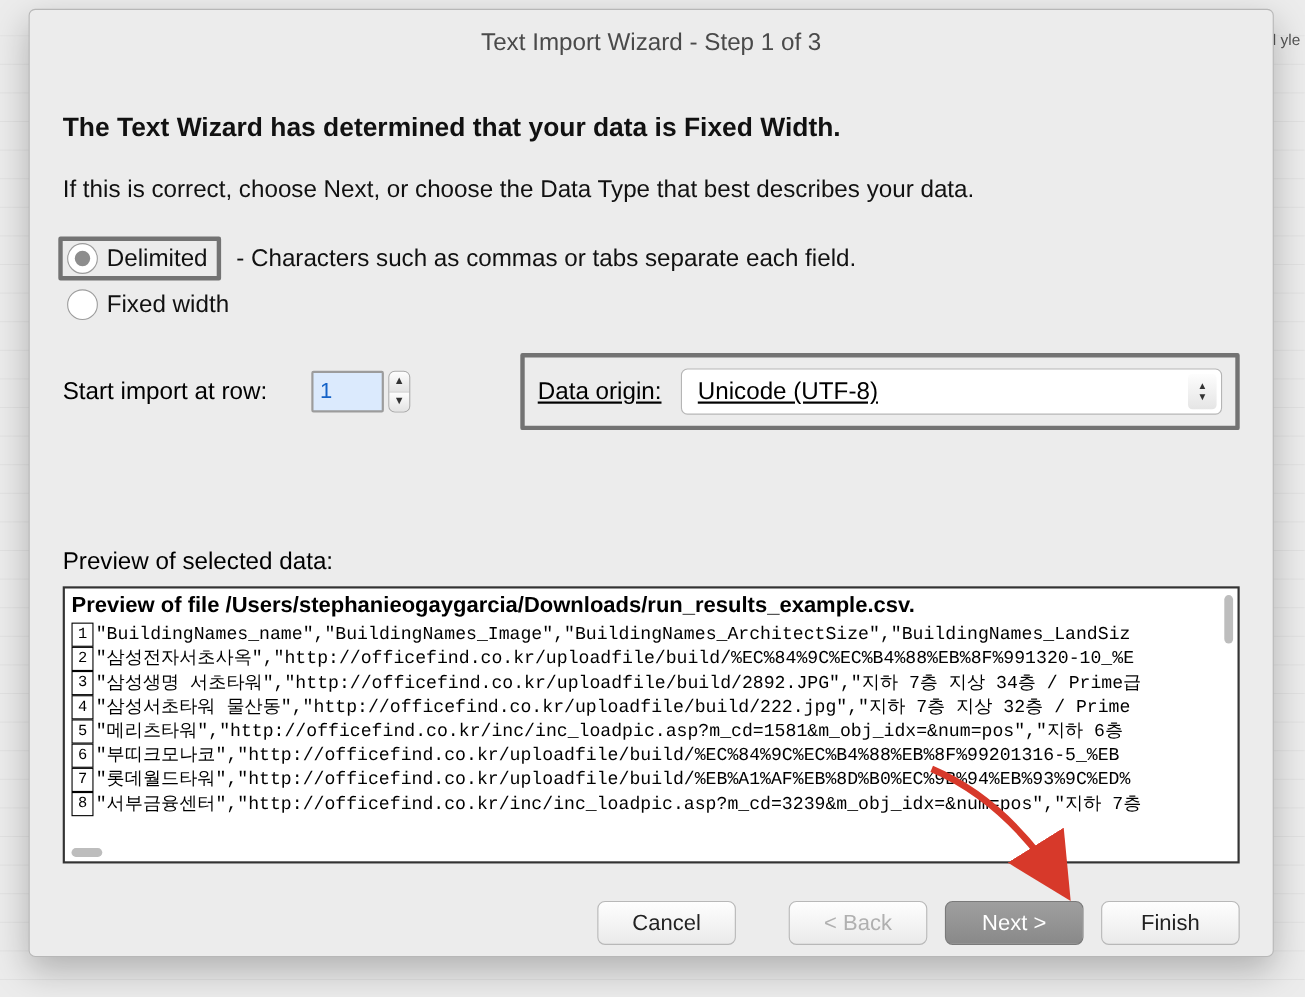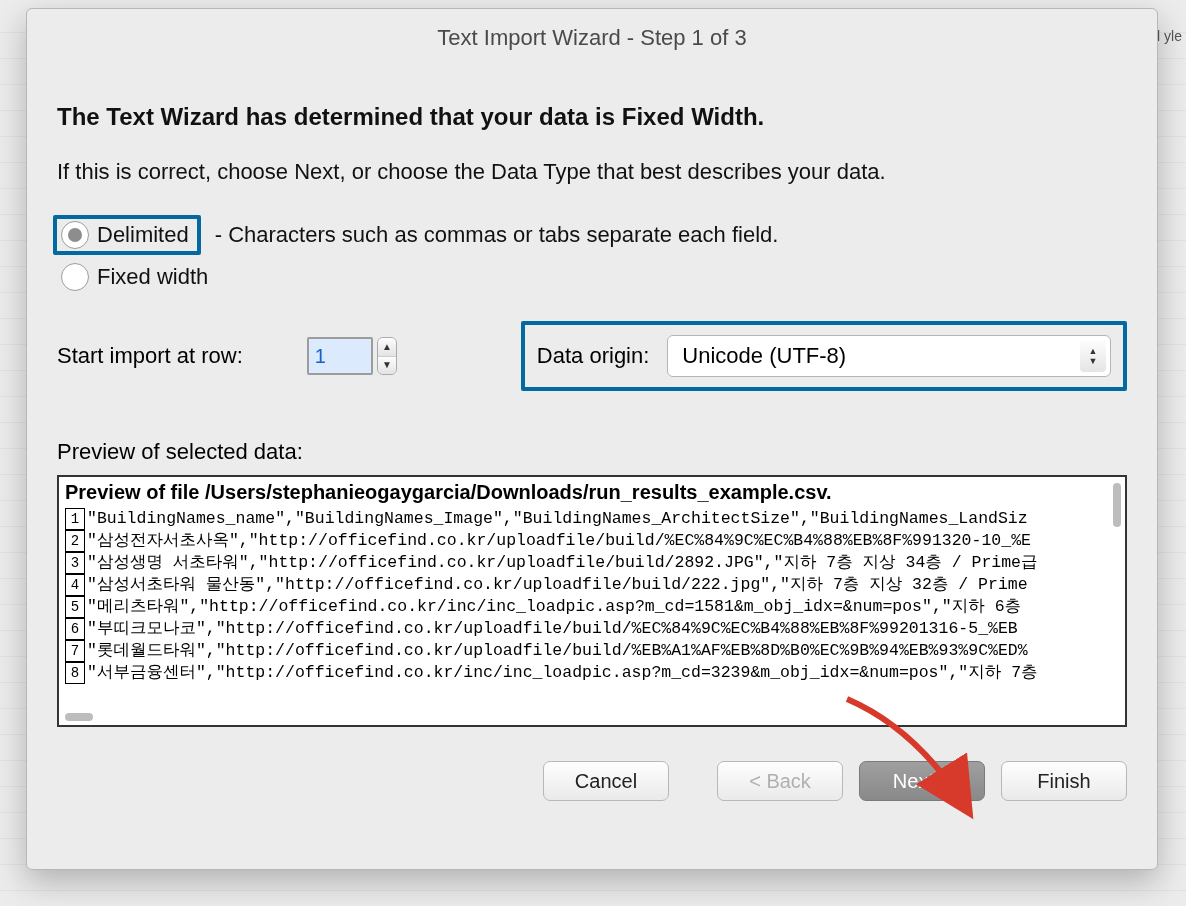--- a/index.html
+++ b/index.html
@@ -86,34 +86,35 @@
     background: #8d8d8d;
     border-radius: 50%;
   }
   .radio-option-box {
     display: inline-flex;
     align-items: center;
   }
   .radio-desc { margin-left: 6px; }
 
   .highlight-box {
-    border: 4px solid #0369a1;
+    border: 4px solid #737373;
     border-radius: 2px;
     padding: 2px 8px 2px 4px;
     margin-left: -4px;
+    text-decoration: underline;
   }
   .highlight-box.big {
     padding: 10px 12px;
   }
 
   .start-row {
     display: flex;
     align-items: center;
     margin-top: 28px;
-    gap: 64px;
+    gap: 40px;
   }
   .start-label {
     font-size: 22px;
   }
   .spinner-wrap {
     display: flex;
     align-items: center;
     gap: 4px;
   }
   .spinner-input {
@@ -176,21 +177,21 @@
     border-radius: 4px;
     display: flex;
     flex-direction: column;
     align-items: center;
     justify-content: center;
     gap: 0;
     font-size: 9px;
     color: #333;
   }
   .preview-label {
-    margin-top: 48px;
+    margin-top: 106px;
     font-size: 22px;
   }
   .preview-box {
     margin-top: 10px;
     border: 2px solid #333;
     background: #fff;
     height: 240px;
     position: relative;
     overflow: hidden;
     padding: 4px 6px;

